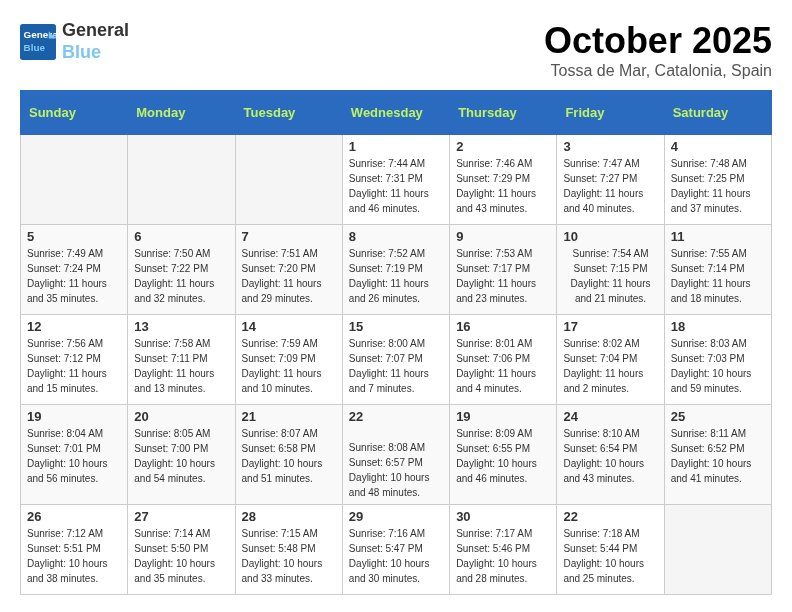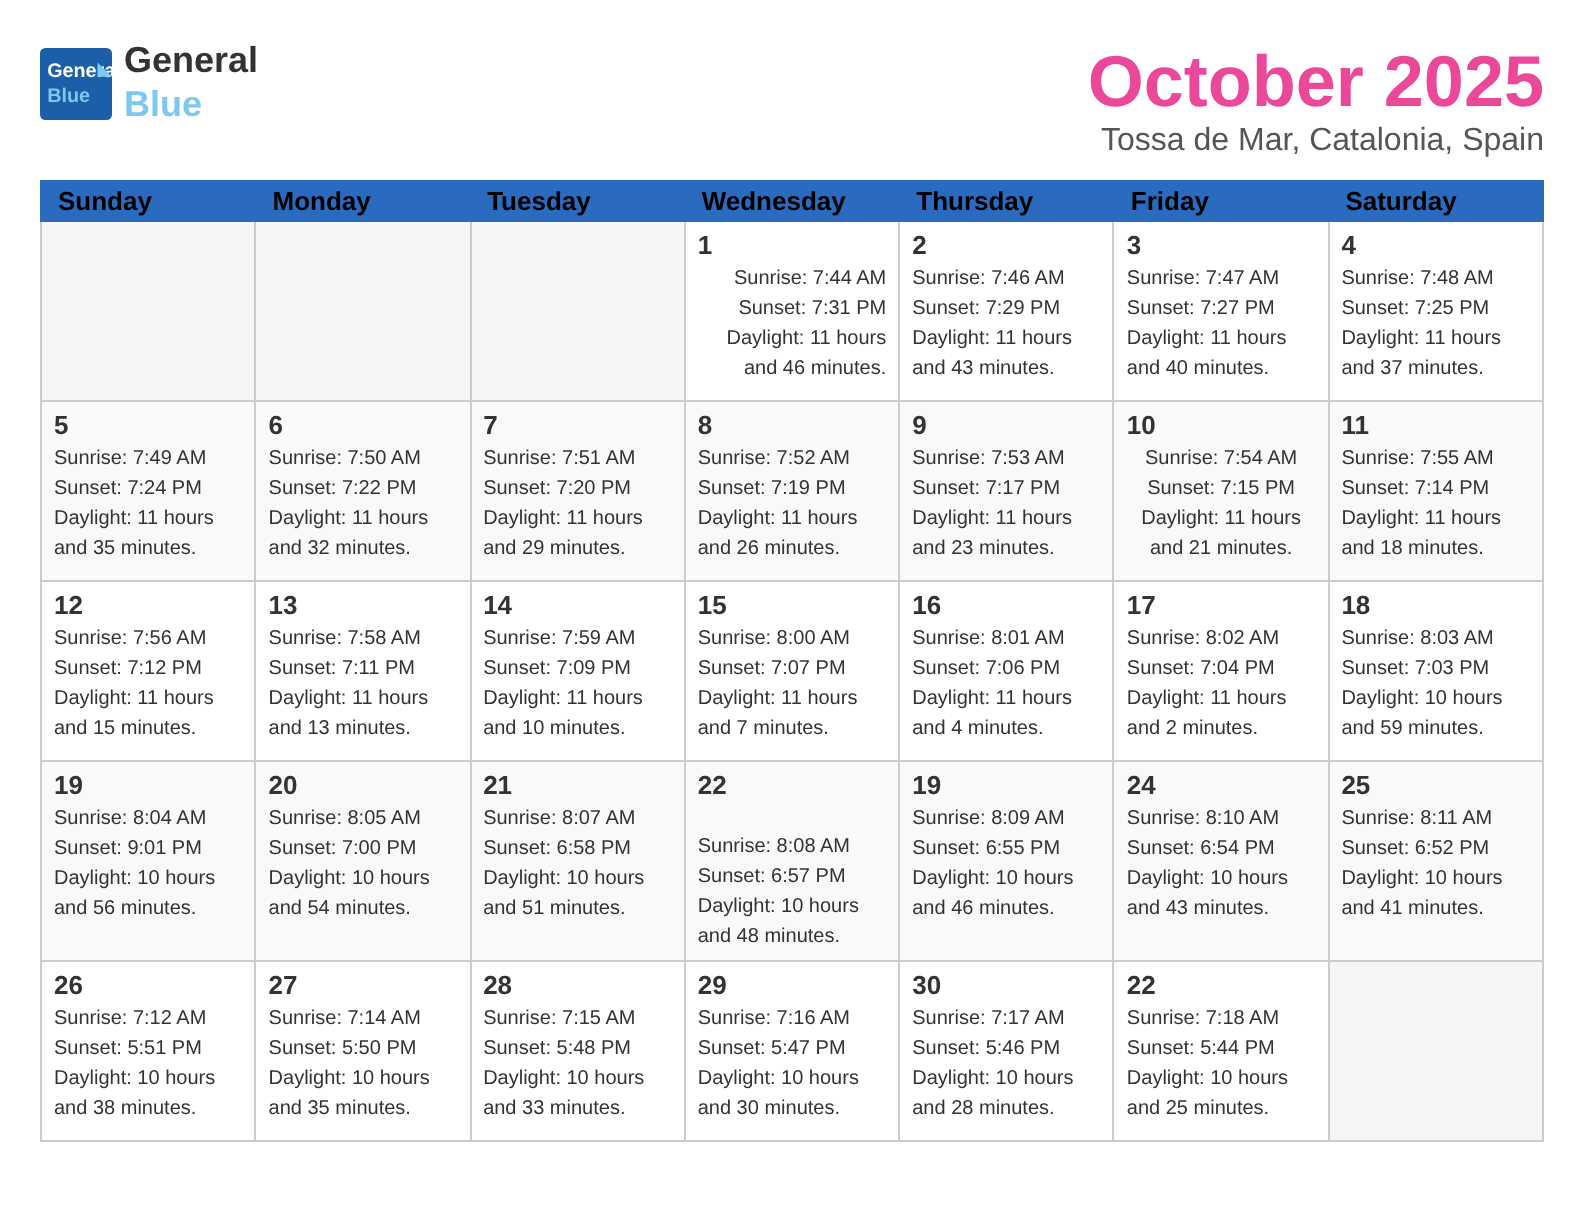--- a/index.html
+++ b/index.html
@@ -30,38 +30,38 @@
     .logo-icon {
       width: 36px;
       height: 36px;
     }
     .title-block {
       text-align: right;
     }
     .month-title {
       font-size: 36px;
       font-weight: bold;
-      color: #ec4899;
+      color: #000000;
     }
     .location-title {
       font-size: 16px;
       color: #555;
     }
     table {
       width: 100%;
       border-collapse: collapse;
       table-layout: fixed;
     }
     thead th {
       background-color: #2a6abf;
-      color: #000000;
+      color: #bef264;
       font-size: 13px;
       font-weight: bold;
       text-align: left;
-      padding: 2px 8px;
+      padding: 14px 8px;
       border: 1px solid #2a6abf;
     }
     td {
       vertical-align: top;
       padding: 4px 6px;
       border: 1px solid #ccc;
       font-size: 10.5px;
       color: #333;
       height: 90px;
       background: #fff;
@@ -120,21 +120,21 @@
         <th>Saturday</th>
       </tr>
   </thead>
   <tbody id="calendar-body">
   <tr>
         <td class="empty"></td>
         <td class="empty"></td>
         <td class="empty"></td>
         <td>
           <div class="day-num">1</div>
-          <div class="day-info" style="white-space: pre-line; text-align: right;">Sunrise: 7:44 AM
+          <div class="day-info" style="white-space: pre-line;">Sunrise: 7:44 AM
 Sunset: 7:31 PM
 Daylight: 11 hours and 46 minutes.</div>
         </td>
         <td>
           <div class="day-num">2</div>
           <div class="day-info" style="white-space: pre-line;">Sunrise: 7:46 AM
 Sunset: 7:29 PM
 Daylight: 11 hours and 43 minutes.</div>
         </td>
         <td>
@@ -235,21 +235,21 @@
           <div class="day-num">18</div>
           <div class="day-info" style="white-space: pre-line;">Sunrise: 8:03 AM
 Sunset: 7:03 PM
 Daylight: 10 hours and 59 minutes.</div>
         </td>
       </tr>
       <tr>
         <td>
           <div class="day-num">19</div>
           <div class="day-info" style="white-space: pre-line;">Sunrise: 8:04 AM
-Sunset: 9:01 PM
+Sunset: 7:01 PM
 Daylight: 10 hours and 56 minutes.</div>
         </td>
         <td>
           <div class="day-num">20</div>
           <div class="day-info" style="white-space: pre-line;">Sunrise: 8:05 AM
 Sunset: 7:00 PM
 Daylight: 10 hours and 54 minutes.</div>
         </td>
         <td>
           <div class="day-num">21</div>

